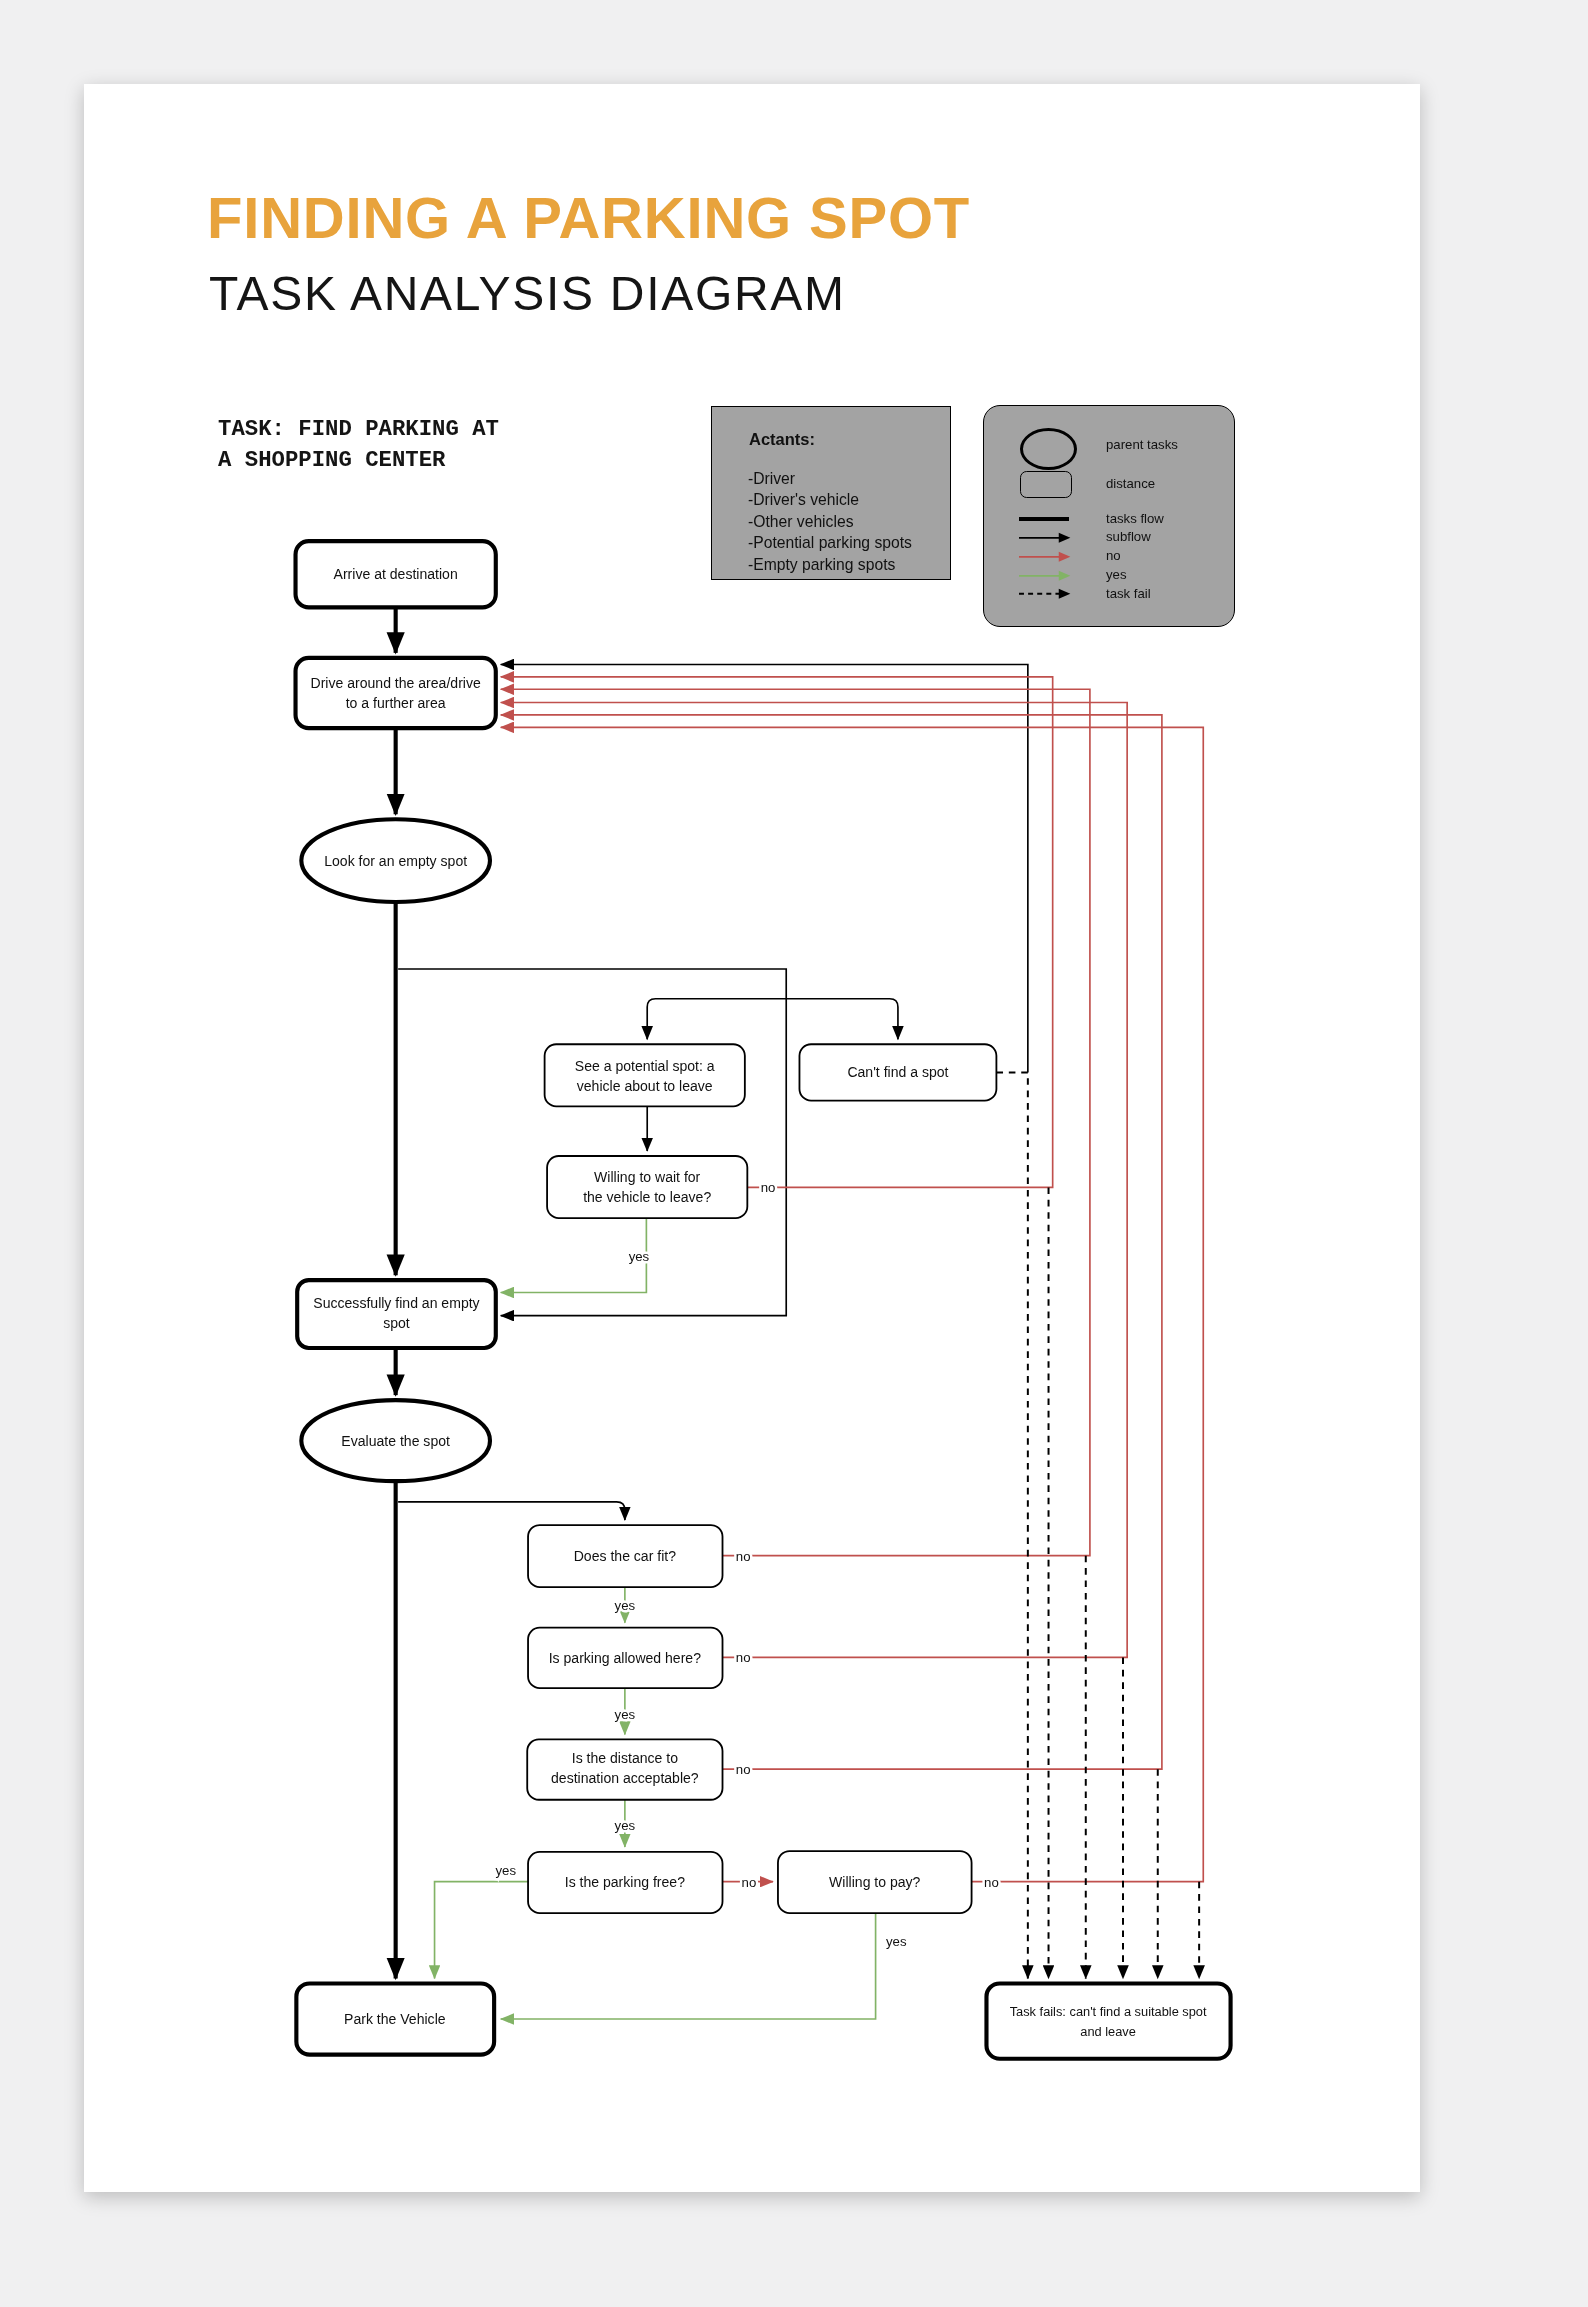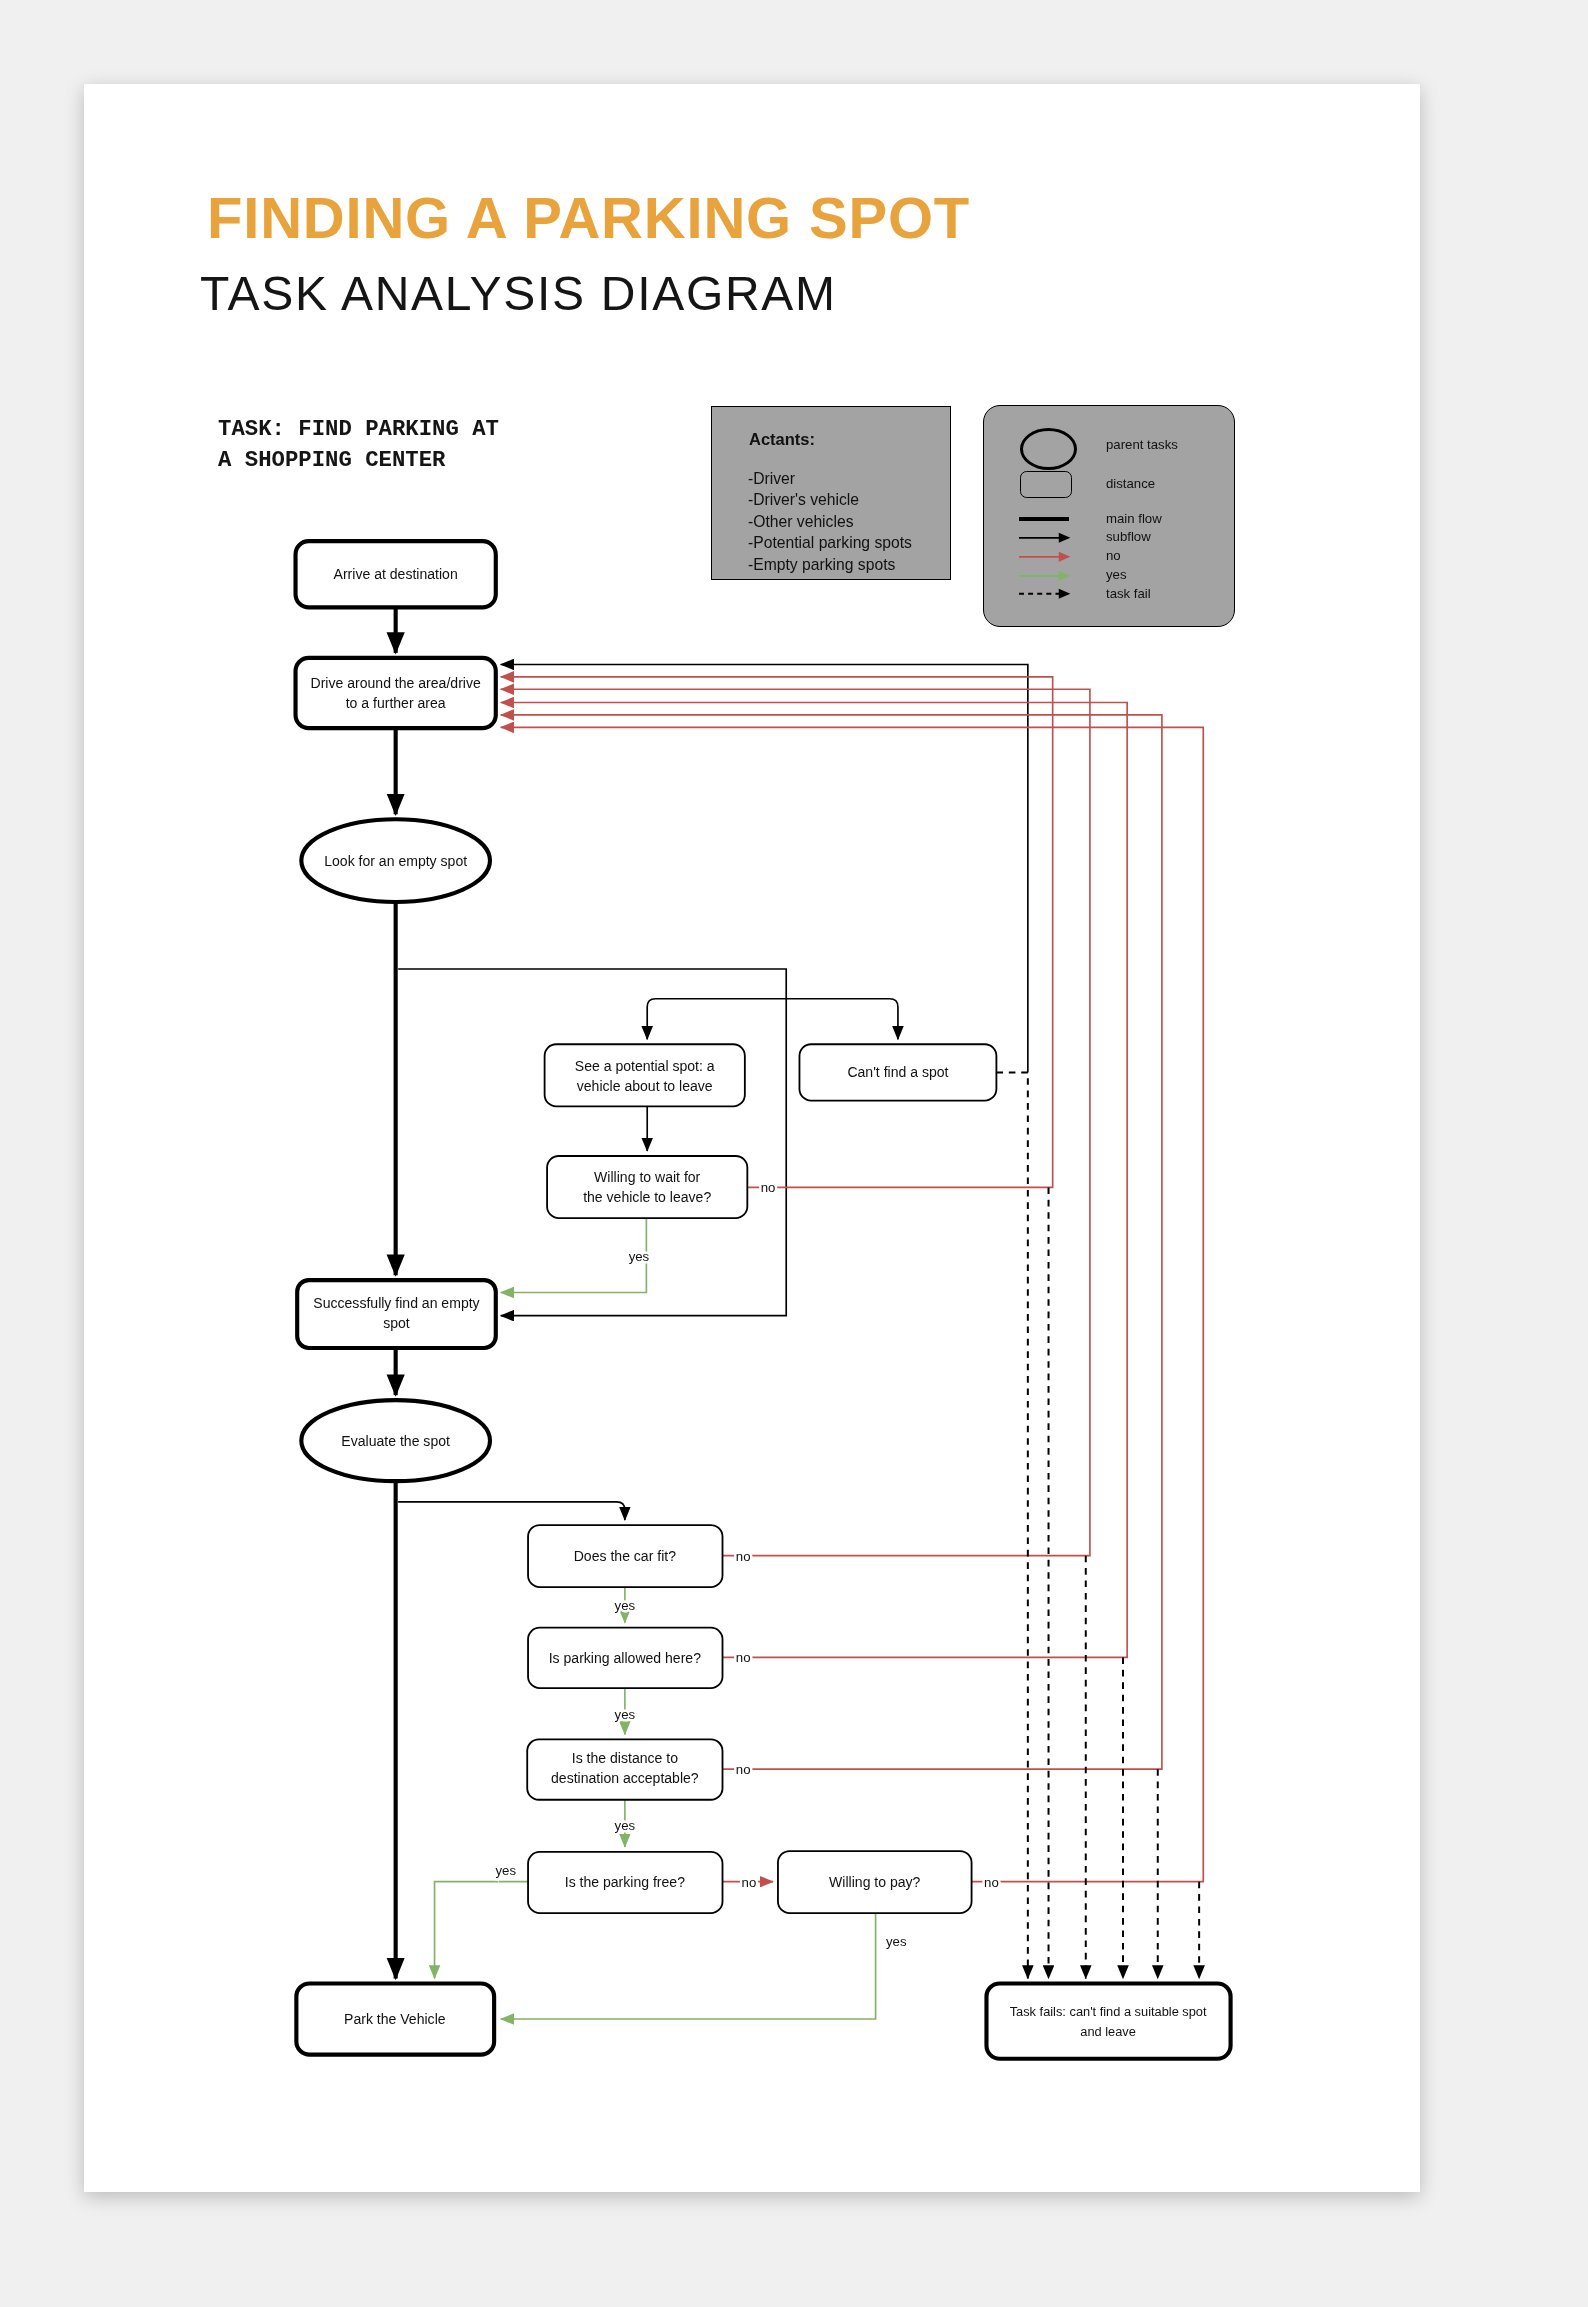--- a/index.html
+++ b/index.html
@@ -2,21 +2,21 @@
 <html style="--orange: #E8A33C; --red: #C0504D; --green: #82B366;font-size:13.2px"><head>
 <meta charset="utf-8">
 <style>
   html,body{margin:0;padding:0;background:#f0f0f1;}
   .stage{position:relative;width:1589px;height:2307px;background:#f0f0f1;overflow:hidden;
          font-family:"Liberation Sans", sans-serif;padding-left:8px;}
   .card{position:absolute;left:84px;top:84px;width:1336px;height:2108px;background:#ffffff;
         box-shadow:0 5px 18px rgba(0,0,0,0.22);}
   .title1{position:absolute;left:207px;top:184px;font-size:58px;font-weight:bold;
           letter-spacing:0.8px;color:var(--orange,#E8A33C);}
-  .title2{position:absolute;left:200px;top:266px;font-size:48px;font-weight:400;
+  .title2{position:absolute;left:209px;top:266px;font-size:48px;font-weight:400;
           letter-spacing:1.7px;color:#151515;}
   .task-heading{position:absolute;left:218px;top:414px;font-size:22.3px;font-weight:bold;
           line-height:31px;color:#151515;font-family:Liberation Mono, monospace;}
   .panel{position:absolute;background:#a3a3a3;border:1.7px solid #000;}
   .actants{left:711px;top:406px;width:238px;height:172px;}
   .actants .hd{position:absolute;left:37px;top:23px;font-size:16.5px;font-weight:bold;color:#111;}
   .actants .it{position:absolute;left:36px;font-size:15.7px;color:#111;}
   .legend{left:983px;top:405px;width:250px;height:220px;border-radius:17px;}
   .legend .lab{position:absolute;left:122px;font-size:13.2px;color:#111;}
   .lg-ellipse{position:absolute;left:36px;top:22.3px;width:51px;height:36px;border:3.3px solid #000;border-radius:50%;}
@@ -61,21 +61,21 @@
     <div class="it" style="top:127px">-Potential parking spots</div>
     <div class="it" style="top:149px">-Empty parking spots</div>
   </div>
 
   <div class="panel legend">
     <div class="lg-ellipse"></div>
     <div class="lab" style="top:31px">parent tasks</div>
     <div class="lg-rect"></div>
     <div class="lab" style="top:70px">distance</div>
     <div class="lg-mainflow"></div>
-    <div class="lab" style="top:105px">main flow</div>
+    <div class="lab" style="top:105px">tasks flow</div>
     <svg class="lg-arrow" style="top:126px" viewBox="0 0 64 14">
       <line x1="0" y1="7" x2="50" y2="7" stroke="#000" stroke-width="2"></line>
         <path d="M48,1 L62,7 L48,13 z" fill="#000"></path>
       </svg>
     <div class="lab" style="top:123px">subflow</div>
     <svg class="lg-arrow" style="top:145px" viewBox="0 0 64 14">
       <line x1="0" y1="7" x2="50" y2="7" class="edge-no"></line>
         <path d="M48,1 L62,7 L48,13 z" class="fill-red"></path>
       </svg>
     <div class="lab" style="top:142px">no</div>

